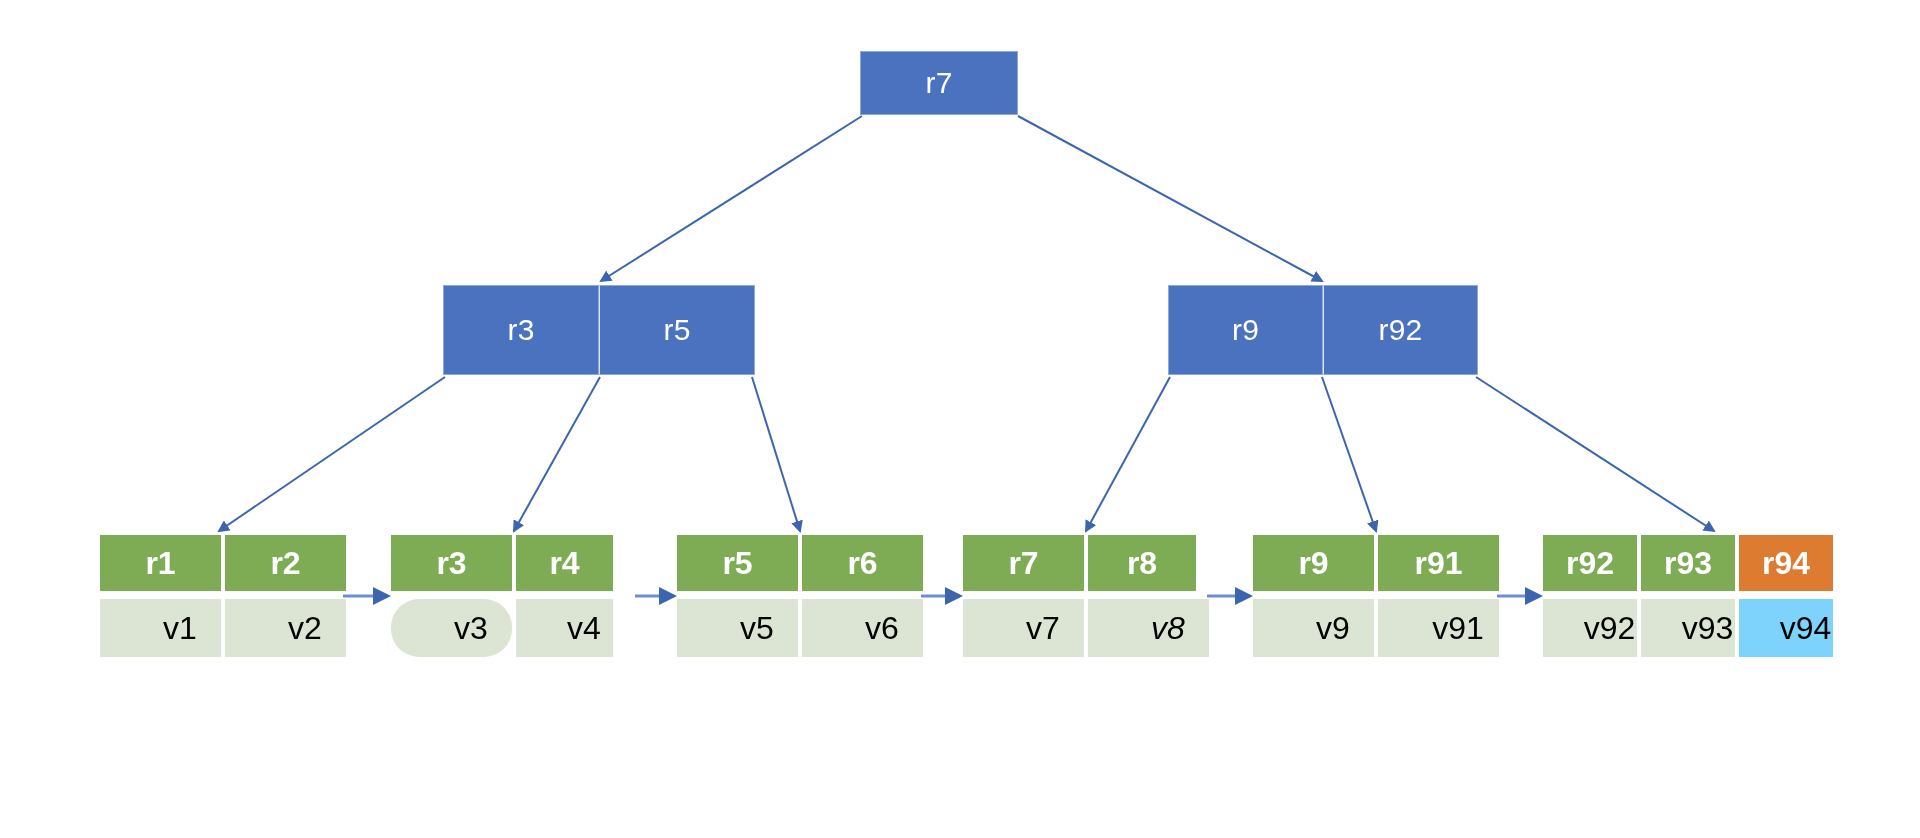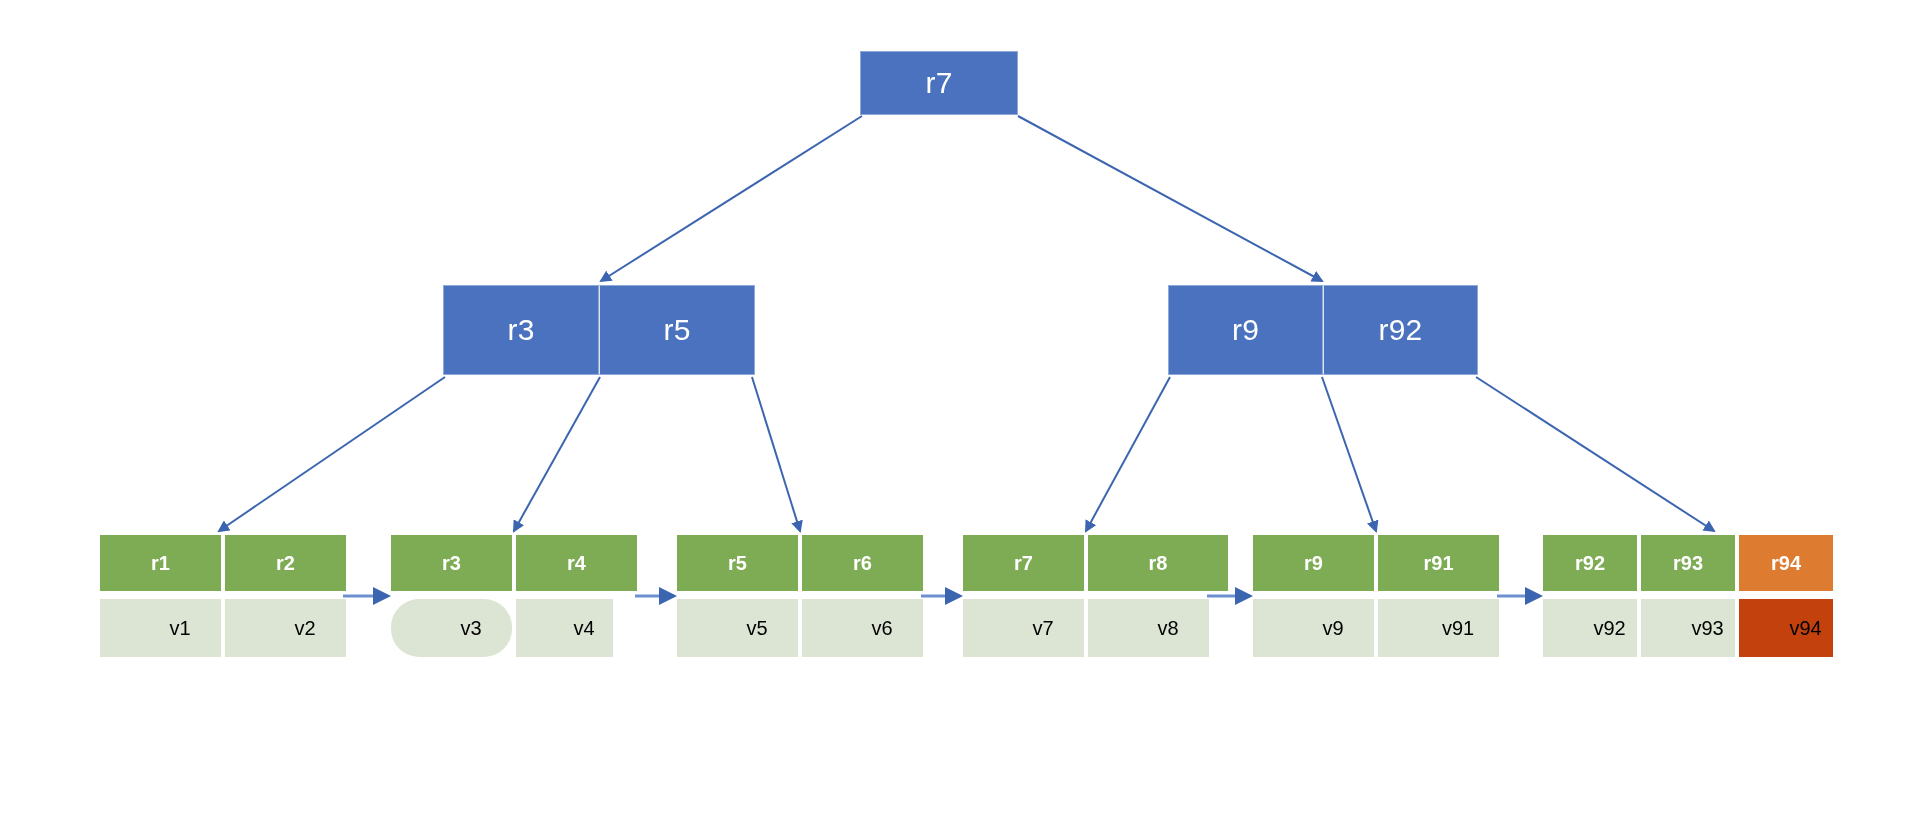--- a/index.html
+++ b/index.html
@@ -63,40 +63,40 @@
   .leaf .valrow {
     height: 58px;
     margin-top: 8px;
   }
   .leaf .kcell,
   .leaf .vcell {
     box-sizing: border-box;
     display: flex;
     align-items: center;
     justify-content: center;
-    font-size: 20px;
+    font-size: 32px;
   }
   .leaf .kcell {
     background: #7EAC55;
     color: #ffffff;
     font-weight: bold;
   }
   .leaf .vcell {
     background: #DCE5D3;
     color: #000000;
     font-weight: 400;
     padding-left: 39px;
   }
   .leaf .kcell.hl {
     background: #DD7B30;
     color: #ffffff;
     text-align: center;
   }
   .leaf .vcell.hl {
-    background: #c2410c;
+    background: #7dd3fc;
     color: #000000;
   }
   .leaf .kcell + .kcell,
   .leaf .vcell + .vcell {
     margin-left: 4px;
   }
 </style>
 </head>
 <body>
 
@@ -147,45 +147,45 @@
           <div class="kcell" style="width: 121px;">r2</div>
         </div>
         <div class="valrow">
           <div class="vcell" style="width: 121px;">v1</div>
           <div class="vcell" style="width: 121px;">v2</div>
         </div>
       </div>
       <div class="leaf" style="left: 391px; top: 535px;">
         <div class="keyrow">
           <div class="kcell" style="width: 121px;">r3</div>
-          <div class="kcell" style="width: 121px;">r4</div>
+          <div class="kcell" style="width: 97px;">r4</div>
         </div>
         <div class="valrow">
           <div class="vcell" style="width: 121px; border-radius: 28px;">v3</div>
           <div class="vcell" style="width: 97px;">v4</div>
         </div>
       </div>
       <div class="leaf" style="left: 677px; top: 535px;">
         <div class="keyrow">
           <div class="kcell" style="width: 121px;">r5</div>
           <div class="kcell" style="width: 121px;">r6</div>
         </div>
         <div class="valrow">
           <div class="vcell" style="width: 121px;">v5</div>
           <div class="vcell" style="width: 121px;">v6</div>
         </div>
       </div>
       <div class="leaf" style="left: 963px; top: 535px;">
         <div class="keyrow">
           <div class="kcell" style="width: 121px;">r7</div>
-          <div class="kcell" style="width: 140px;">r8</div>
+          <div class="kcell" style="width: 108px;">r8</div>
         </div>
         <div class="valrow">
           <div class="vcell" style="width: 121px;">v7</div>
-          <div class="vcell" style="width: 121px;">v8</div>
+          <div class="vcell" style="width: 121px; font-style: italic;">v8</div>
         </div>
       </div>
       <div class="leaf" style="left: 1253px; top: 535px;">
         <div class="keyrow">
           <div class="kcell" style="width: 121px;">r9</div>
           <div class="kcell" style="width: 121px;">r91</div>
         </div>
         <div class="valrow">
           <div class="vcell" style="width: 121px;">v9</div>
           <div class="vcell" style="width: 121px;">v91</div>

